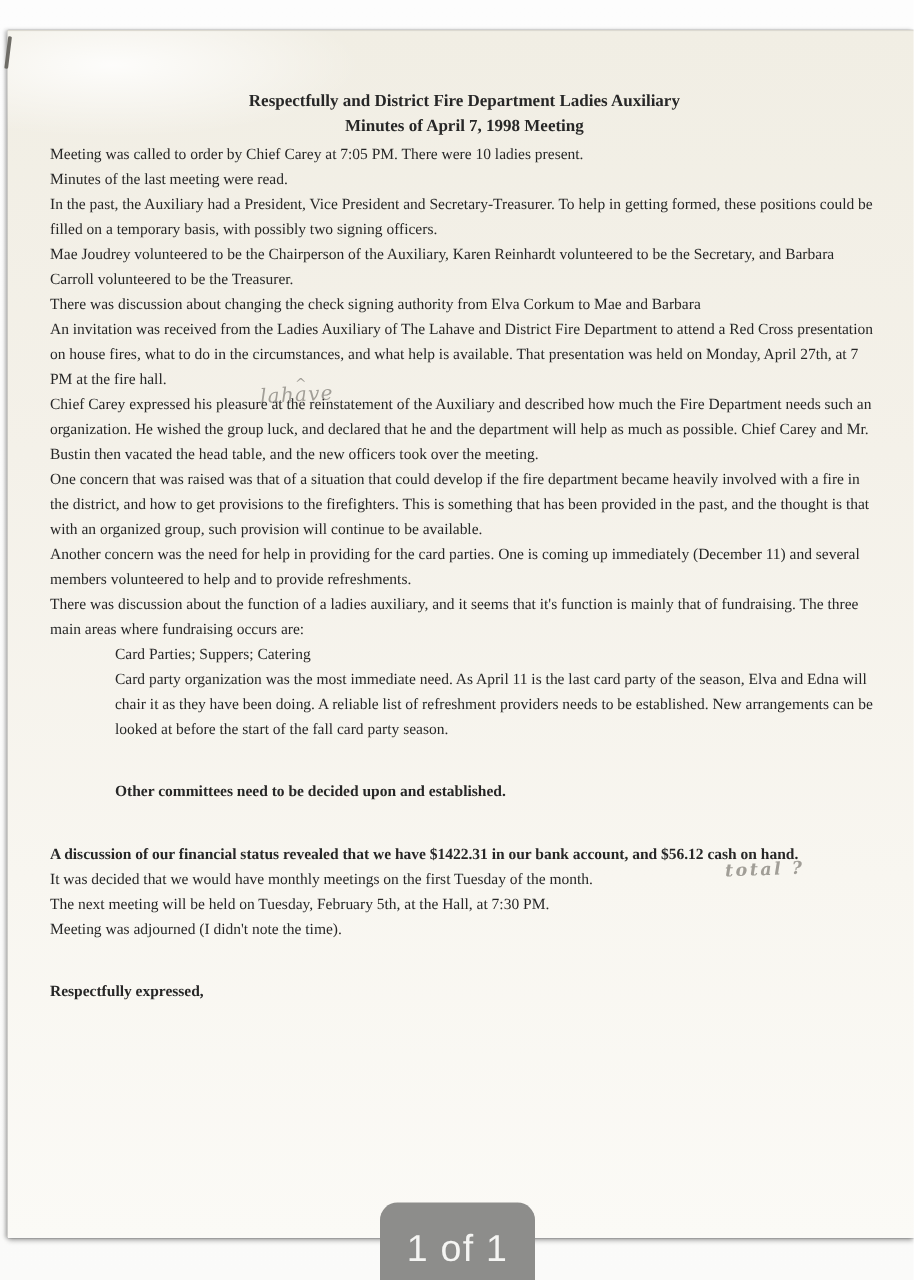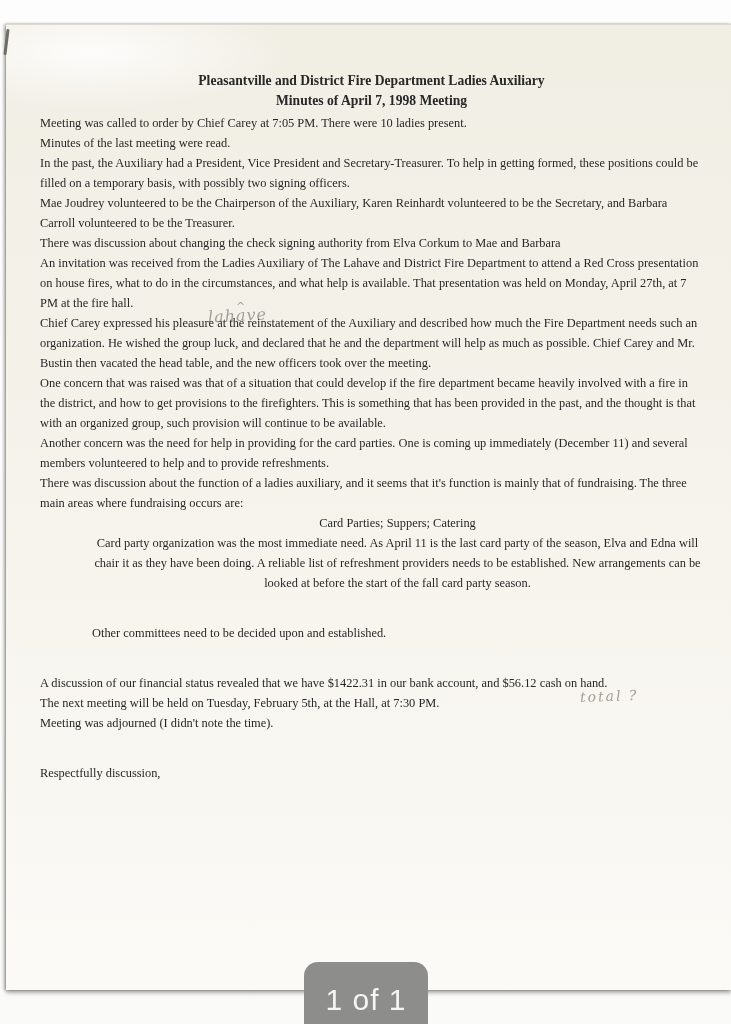--- a/index.html
+++ b/index.html
@@ -46,23 +46,23 @@
   }
   .content {
     position: relative;
     padding: 46px 28px 0 34px;
     color: var(--ink);
     font-size: 12.4px;
     line-height: 20px;
   }
   .title { text-align: center; font-weight: bold; font-size: 13.6px; margin-bottom: 2px; }
   .content p { position: relative; }
-  .content p.tight { margin-top: 0; text-align: center; }
+  .content p.tight { margin-top: 0; }
   .indent { margin-left: 52px; }
-  .gap-lg { margin-top: 30px !important; }
+  .gap-lg { margin-top: 30px !important; font-weight: bold; }
   .hw {
     position: absolute;
     font-family: "DejaVu Serif", serif;
     font-style: italic;
     color: var(--pencil);
     pointer-events: none;
   }
   .hw-lahave { left: 168px; top: 53px; font-size: 16px; transform: rotate(-3deg); letter-spacing: 1px; }
   .hw-caret { left: 196px; top: 44px; font-size: 11px; font-style: normal; }
   .hw-total { left: 540px; top: 13px; font-size: 14px; transform: rotate(-2deg); letter-spacing: 2px; }
@@ -86,21 +86,21 @@
 <body>
 
 <div class="viewer">
 
   <div class="paper">
     <div class="tear"></div>
 
     <div class="content">
 
       <div class="title">
-        <div>Pleasantville and District Fire Department Ladies Auxiliary</div>
+        <div>Respectfully and District Fire Department Ladies Auxiliary</div>
         <div>Minutes of April 7, 1998 Meeting</div>
       </div>
 
       <p>Meeting was called to order by Chief Carey at 7:05 PM. There were 10 ladies present.</p>
       <p>Minutes of the last meeting were read.</p>
       <p>In the past, the Auxiliary had a President, Vice President and Secretary-Treasurer. To help in getting formed, these positions could be filled on a temporary basis, with possibly two signing officers.</p>
       <p>Mae Joudrey volunteered to be the Chairperson of the Auxiliary, Karen Reinhardt volunteered to be the Secretary, and Barbara Carroll volunteered to be the Treasurer.</p>
       <p>There was discussion about changing the check signing authority from Elva Corkum to Mae and Barbara</p>
 
       <p>
@@ -117,24 +117,25 @@
       <p class="tight indent">Card Parties; Suppers; Catering</p>
 
       <p class="tight indent">Card party organization was the most immediate need. As April 11 is the last card party of the season, Elva and Edna will chair it as they have been doing. A reliable list of refreshment providers needs to be established. New arrangements can be looked at before the start of the fall card party season.</p>
       <p class="indent gap-lg">Other committees need to be decided upon and established.</p>
 
       <p class="gap-lg">
         <span>A discussion of our financial status revealed that we have $1422.31 in our bank account, and $56.12 cash on hand.</span>
         <span class="hw hw-total">total ?</span>
       </p>
 
+      <p>It was decided that we would have monthly meetings on the first Tuesday of the month.</p>
       <p>The next meeting will be held on Tuesday, February 5th, at the Hall, at 7:30 PM.</p>
       <p>Meeting was adjourned (I didn't note the time).</p>
 
-      <p class="gap-lg">Respectfully discussion,</p>
+      <p class="gap-lg">Respectfully expressed,</p>
 
     </div>
   </div>
 
   <div class="page-pill">
     <span>1 of 1</span>
   </div>
 
 </div>
 

